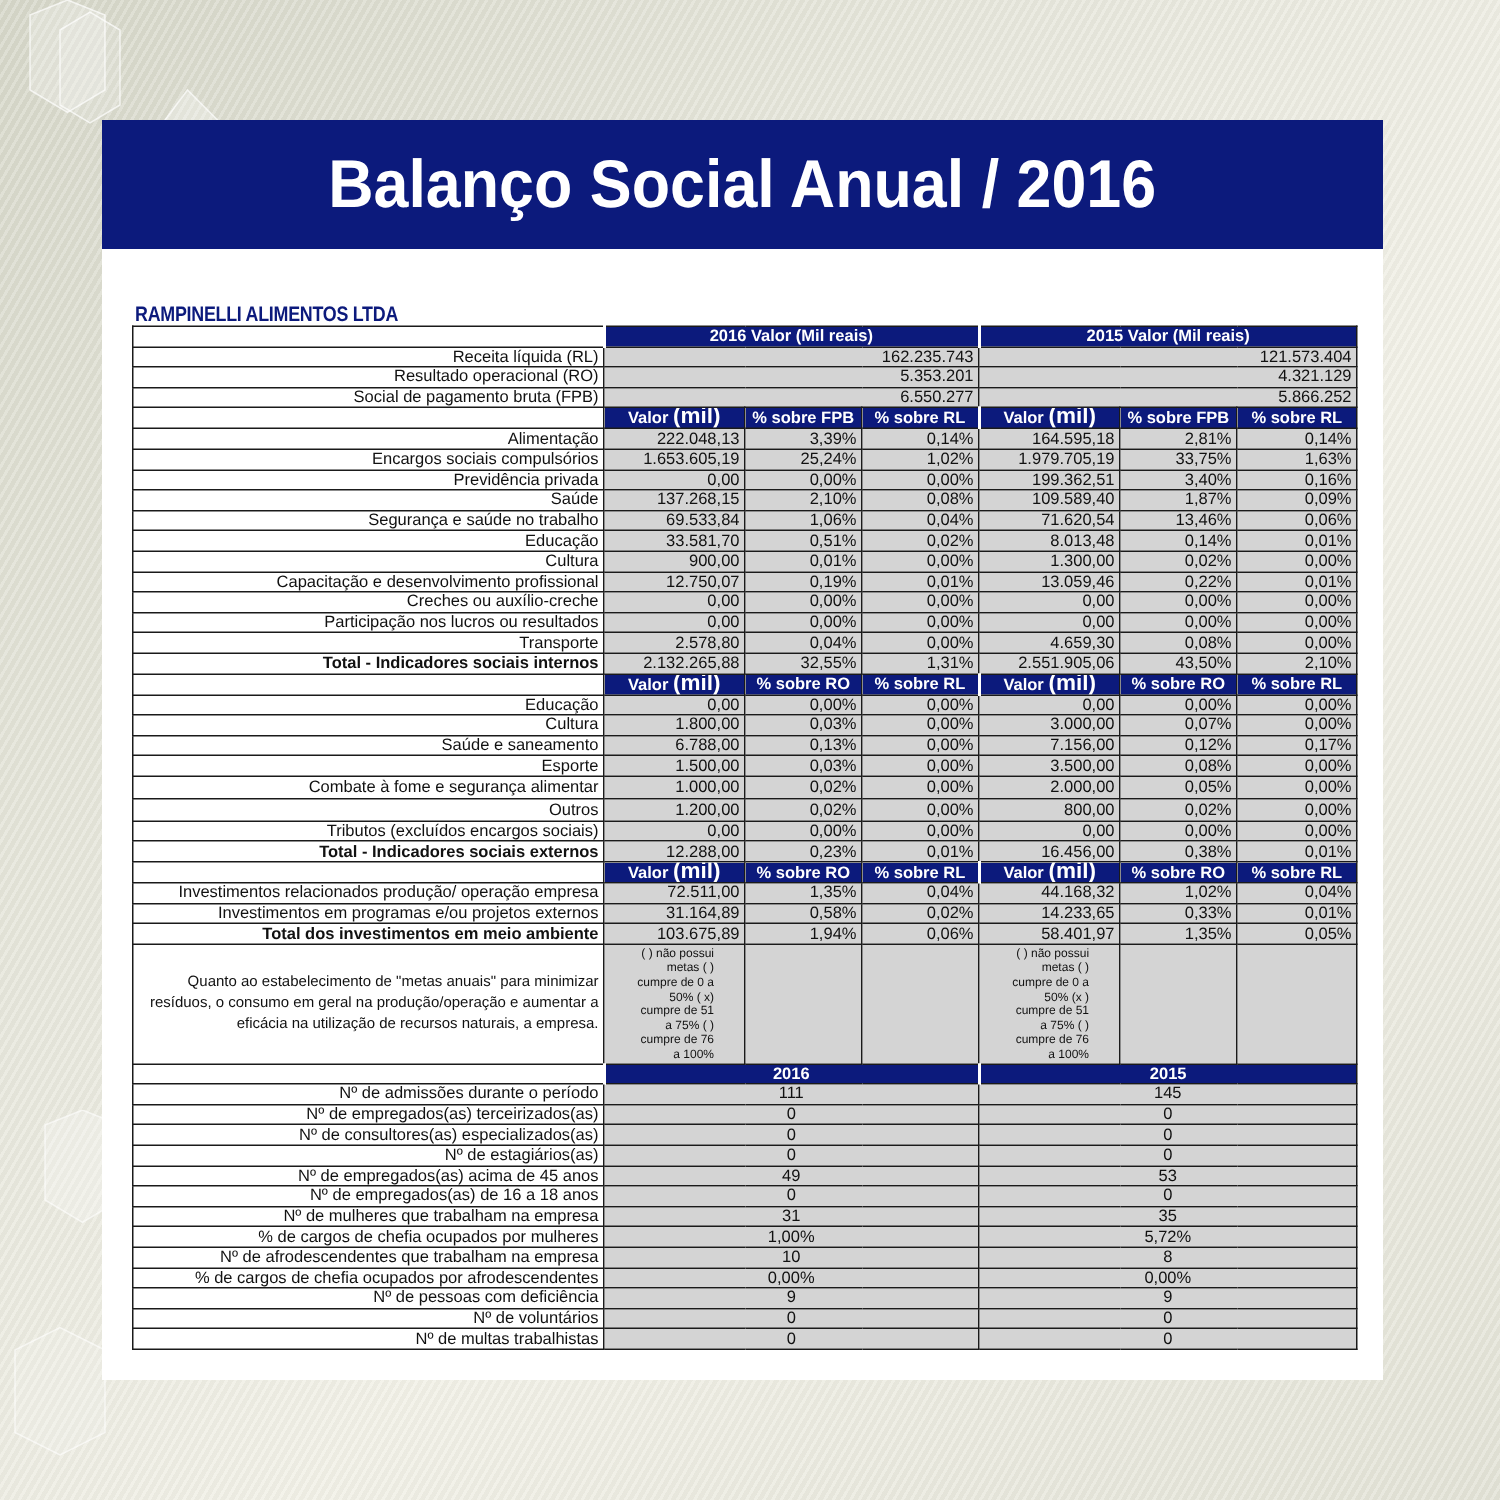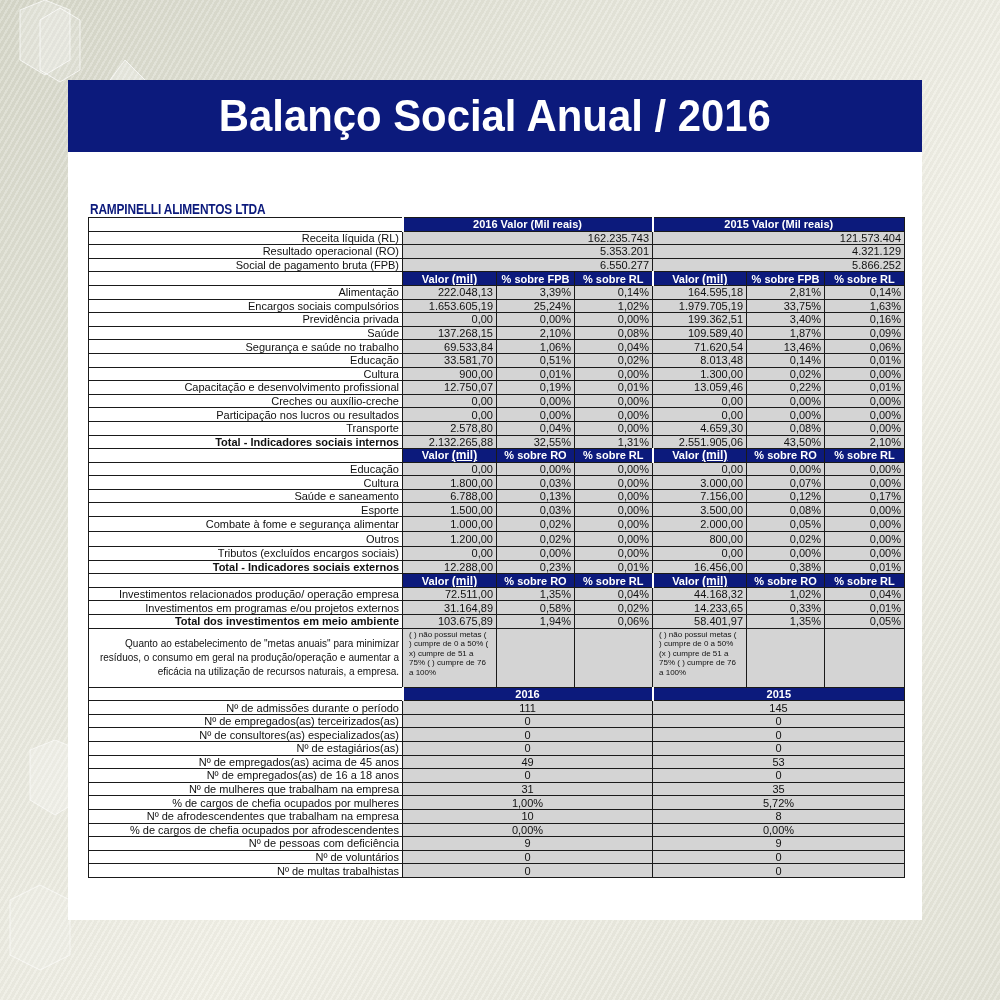--- a/index.html
+++ b/index.html
@@ -10,21 +10,21 @@
   }
   .stripes {
     position:absolute; inset:0;
     background: repeating-linear-gradient(120deg, rgba(255,255,255,0.18) 0 2px, rgba(0,0,0,0.02) 2px 5px);
   }
   .hex { position:absolute; }
   .panel {
     position:absolute; left:68px; top:80px; width:854px; height:840px; background:#ffffff;
   }
   .banner {
-    position:absolute; left:68px; top:80px; width:854px; height:72px; background:#0c1a7c;
+    position:absolute; left:68px; top:80px; width:854px; height:86px; background:#0c1a7c;
     display:flex; align-items:center; justify-content:center;
   }
   .banner h1 {
     margin:0; color:#ffffff; font-family:"Liberation Sans", sans-serif; font-weight:bold;
     font-size:45px; letter-spacing:0px; transform:scaleX(0.93);
   }
   .company {
     position:absolute; left:90px; top:201px; color:#0c1a7c; font-weight:bold; font-size:14px;
     transform:scaleX(0.85); transform-origin:left center; letter-spacing:-0.2px;
   }
@@ -33,29 +33,29 @@
     border-collapse:collapse; table-layout:fixed; font-size:11px; color:#111;
   }
   table.bs td {
     border:1px solid #1a1a1a; padding:0 3px; height:12.6px; line-height:12px;
     white-space:nowrap; overflow:hidden;
   }
   .hd td { background:#0c1a7c; color:#fff; font-weight:bold; border-color:#0c1a7c; }
   .hd td.lbl { text-align:left; }
   .hd td.c { text-align:center; border-left:1px solid #c9cbd8; }
   .hd td.c.yb { border-left:2px solid #fff; }
-  .hd small { font-size:12px; font-weight:bold;text-decoration:underline; }
+  .hd small { font-size:15px; font-weight:bold; }
   td.lbl { background:#fff; text-align:right; }
   td.v { background:#d4d4d4; text-align:right; border-left:1px solid #f2f2f2; border-right:1px solid #f2f2f2; }
   td.v.ys { border-left:1.5px solid #1a1a1a;margin-left:23px; }
   td.cc { background:#d4d4d4; text-align:center; }
   tr.tot td.lbl { font-weight:bold; }
   tr.metas td { height:54px; vertical-align:middle; }
   tr.metas td.lbl { white-space:normal; font-size:10px; line-height:14px; padding:2px 3px; }
-  tr.metas td.v { white-space:normal; font-size:8px; line-height:9.6px; text-align:left; vertical-align:top; padding:1px 6px; }
+  tr.metas td.v { white-space:normal; font-size:8px; line-height:9.6px; text-align:right; vertical-align:top; padding:1px 20px; }
   tr.tall td { height:14px; }
 </style>
 </head>
 <body>
 
 <div class="stripes"></div>
 
 <svg class="hex" style="left:0;top:0" width="180" height="120" viewBox="0 0 180 120">
   <g fill="rgba(255,255,255,0.25)" stroke="rgba(255,255,255,0.7)" stroke-width="1">
     <polygon points="20,10 45,0 70,10 70,60 45,75 20,60"></polygon>

